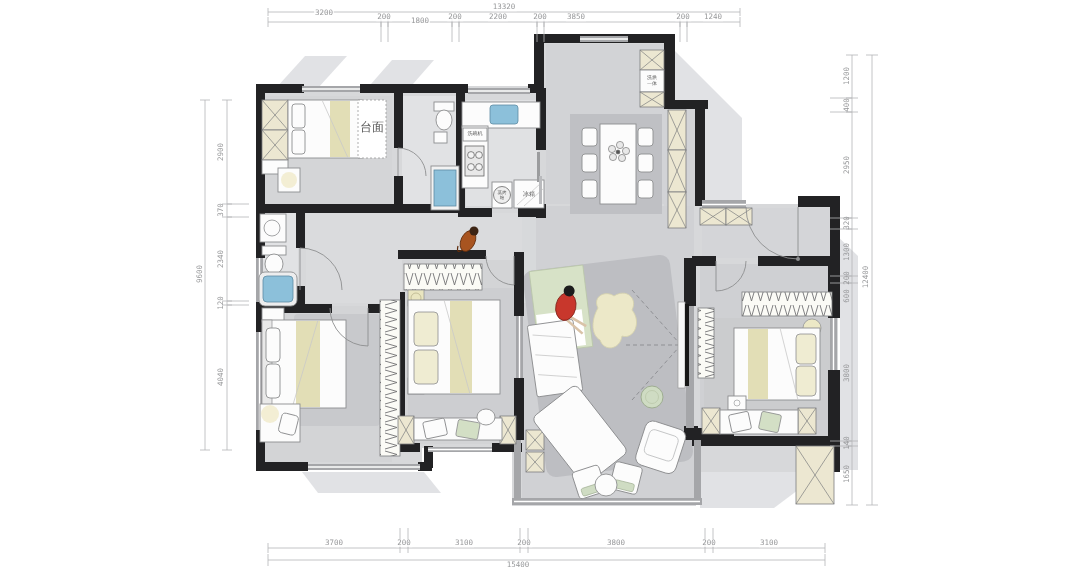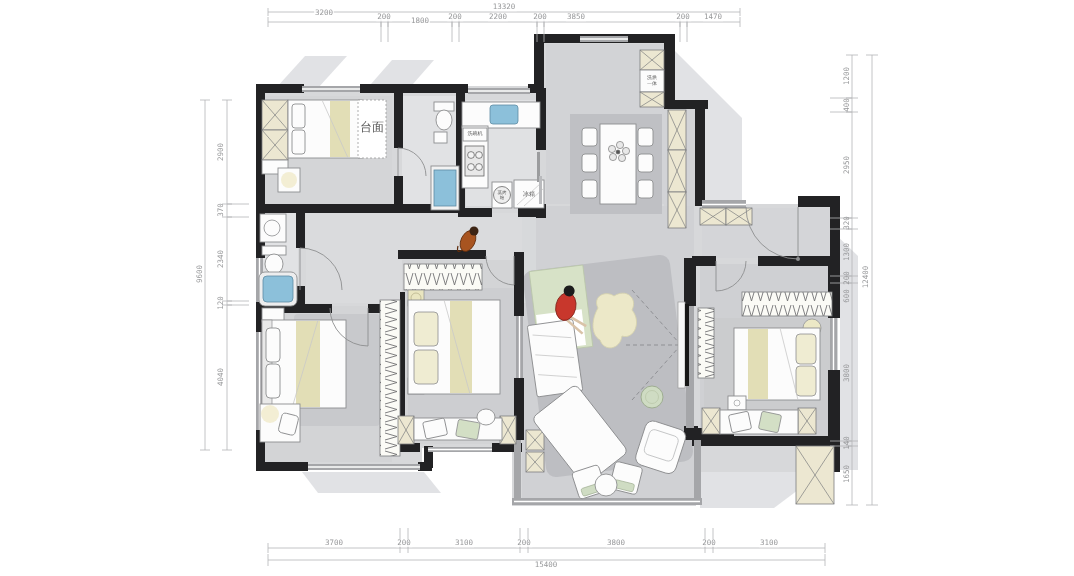--- a/index.html
+++ b/index.html
@@ -397,31 +397,31 @@
 </svg>
 
 <span class="dim" style="left:324px;top:13px">3200</span>
 <span class="dim" style="left:384px;top:17px">200</span>
 <span class="dim" style="left:420px;top:21px">1800</span>
 <span class="dim" style="left:455px;top:17px">200</span>
 <span class="dim" style="left:498px;top:17px">2200</span>
 <span class="dim" style="left:540px;top:17px">200</span>
 <span class="dim" style="left:576px;top:17px">3850</span>
 <span class="dim" style="left:683px;top:17px">200</span>
-<span class="dim" style="left:713px;top:17px">1470</span>
+<span class="dim" style="left:713px;top:17px">1240</span>
 <span class="dim" style="left:504px;top:7px">13320</span>
 
 <span class="dim" style="left:334px;top:543px">3700</span>
 <span class="dim" style="left:404px;top:543px">200</span>
 <span class="dim" style="left:464px;top:543px">3100</span>
 <span class="dim" style="left:524px;top:543px">200</span>
 <span class="dim" style="left:616px;top:543px">3800</span>
 <span class="dim" style="left:709px;top:543px">200</span>
 <span class="dim" style="left:769px;top:543px">3100</span>
-<span class="dim" style="left:546px;top:565px">15400</span>
+<span class="dim" style="left:518px;top:565px">15400</span>
 
 <span class="dim rot" style="left:221px;top:152px">2900</span>
 <span class="dim rot" style="left:221px;top:210px">370</span>
 <span class="dim rot" style="left:221px;top:259px">2340</span>
 <span class="dim rot" style="left:221px;top:303px">120</span>
 <span class="dim rot" style="left:221px;top:377px">4040</span>
 <span class="dim rot" style="left:200px;top:274px">9600</span>
 
 <span class="dim rot" style="left:847px;top:76px">1200</span>
 <span class="dim rot" style="left:847px;top:105px">400</span>

